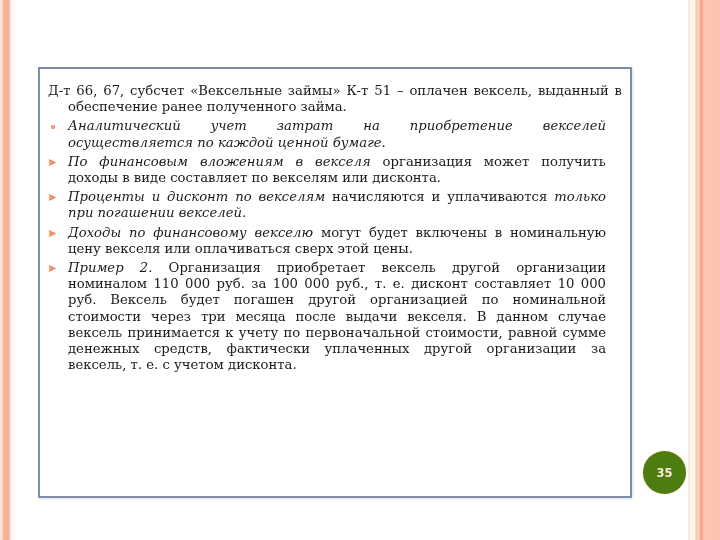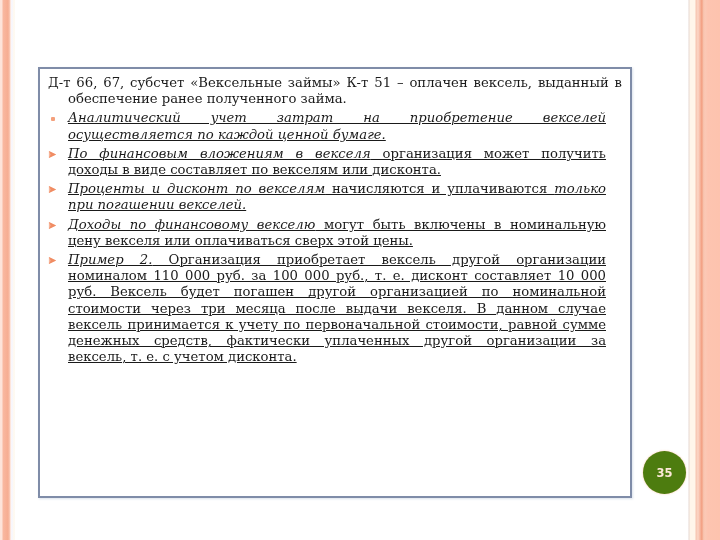--- a/index.html
+++ b/index.html
@@ -21,23 +21,23 @@
       border: 2px solid #7f8ca8;
       border-right-width: 2px;
       box-sizing: border-box;
       background: #ffffff;
       box-shadow: 1px 1px 2px rgba(150,170,200,0.35);
       padding: 2px 8px 0 8px;
       color: #1a1a1a;
       font-size: 13.2px;
       line-height: 16.2px;
     }
-    .para { position: relative; text-align: justify; margin: 4px 0 3px 0; }
+    .para { position: relative; text-align: justify; margin: 12px 0 3px 0; }
     .para.first { text-indent: -20px; padding-left: 20px; margin-bottom: 3px; }
-    .item { position: relative; padding-left: 20px; text-align: justify; margin: 0 16px 3px 0; text-decoration: underline; }
+    .item { position: relative; padding-left: 20px; text-align: justify; margin: 0 16px 3px 0; }
     .bullet {
       position: absolute; left: 0; top: 4px; width: 9px; height: 9px;
       display: flex; align-items: center; justify-content: center;
     }
     .bullet.dot::before {
       content: ""; width: 4px; height: 4px; border-radius: 1px; background: #f4a07c;
     }
     .bullet.arrow svg { width: 9px; height: 9px; }
     .i { font-style: italic; }
     .b { font-weight: bold; }
@@ -85,21 +85,21 @@
   </div>
 
 
   <div class="item">
     <span class="bullet arrow">
         <svg viewBox="0 0 10 10">
           <path d="M1 1 L9 5 L1 9 Z" fill="#f6b59a"></path>
           <path d="M1 1 L9 5 L1 9 L3 5 Z" fill="#f08c63"></path>
         </svg>
       </span>
-    <span class="i">Доходы по финансовому векселю</span><span> могут быть включены в номинальную цену векселя или оплачиваться сверх этой цены.</span>
+    <span class="i">Доходы по финансовому векселю</span><span> могут будет включены в номинальную цену векселя или оплачиваться сверх этой цены.</span>
   </div>
 
 
   <div class="item">
     <span class="bullet arrow">
         <svg viewBox="0 0 10 10">
           <path d="M1 1 L9 5 L1 9 Z" fill="#f6b59a"></path>
           <path d="M1 1 L9 5 L1 9 L3 5 Z" fill="#f08c63"></path>
         </svg>
       </span>

